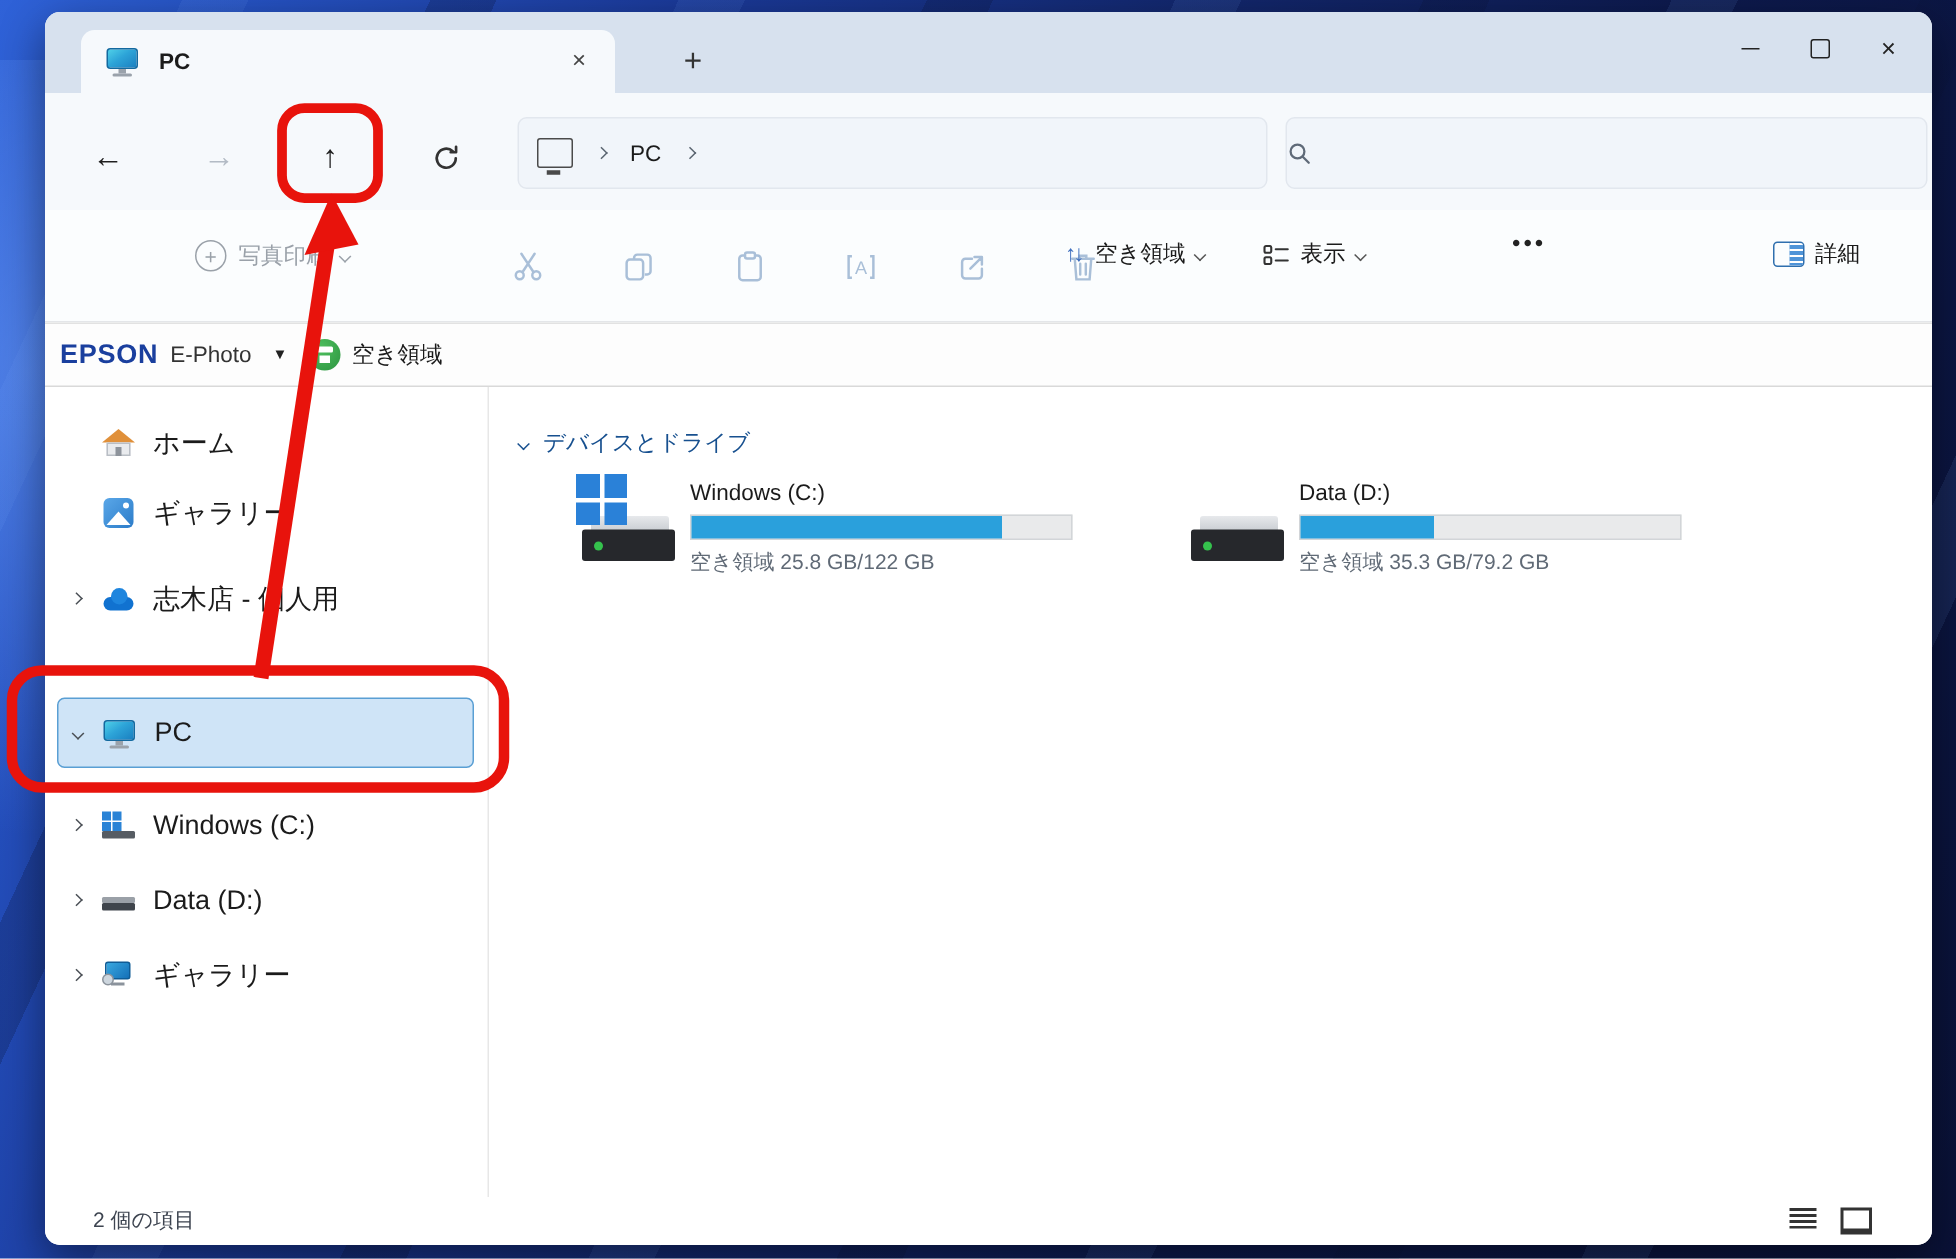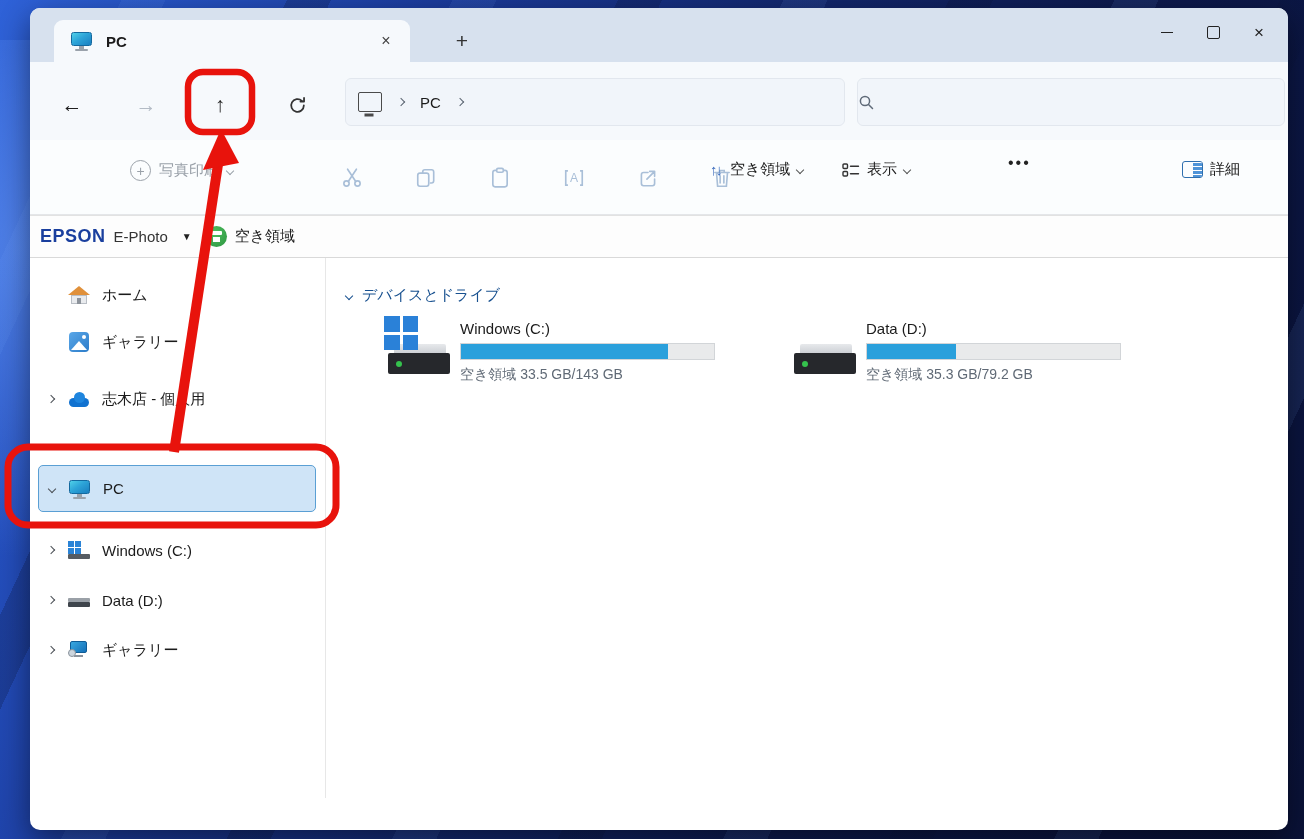--- a/index.html
+++ b/index.html
@@ -87,21 +87,21 @@
   .ep-print-ico:before{content:"";position:absolute;left:5px;top:5px;width:11px;height:4px;background:#fff;border-radius:1px;}
   .ep-print-ico:after{content:"";position:absolute;left:7px;top:11px;width:7px;height:5px;background:#fff;}
   .ep-print-lbl{font-size:15px;color:#1b1b1b;margin-left:8px;}
 
   
   .bodyarea{position:absolute;left:0;top:250px;width:100%;height:540px;background:#fff;}
   .sidebar{position:absolute;left:0;top:0;width:296px;height:100%;border-right:1px solid #e7e7e7;box-sizing:border-box;}
   .srow{position:absolute;left:8px;width:278px;height:48px;display:flex;align-items:center;border-radius:5px;}
   .srow .cvc{width:26px;display:flex;justify-content:center;color:#4a4f55;}
   .srow .icn{width:30px;display:flex;justify-content:center;align-items:center;}
-  .srow .lbl{font-size:15px;color:#1b1b1b;margin-left:8px;white-space:nowrap;}
+  .srow .lbl{font-size:18px;color:#1b1b1b;margin-left:8px;white-space:nowrap;}
   .srow.sel{background:#cfe4f7;border:1px solid #5a9fd4;box-sizing:border-box;}
   .sdiv{position:absolute;left:12px;top:187px;width:256px;height:1px;background:#e4e4e4;}
 
   
   .i-home{position:relative;width:22px;height:19px;}
   .i-home .roof{position:absolute;left:0;top:0;width:0;height:0;border-left:11px solid transparent;border-right:11px solid transparent;border-bottom:9px solid #e0903a;}
   .i-home .bod{position:absolute;left:3px;top:9px;width:16px;height:9px;background:#e9ebee;border:1px solid #b9bec5;box-sizing:border-box;}
   .i-home .door{position:absolute;left:9px;top:12px;width:4px;height:6px;background:#8d939b;}
   .i-gal{width:20px;height:20px;border-radius:4px;background:linear-gradient(135deg,#5aa7e8,#2c7cc9);position:relative;overflow:hidden;}
   .i-gal:after{content:"";position:absolute;left:2px;bottom:2px;border-left:8px solid transparent;border-right:8px solid transparent;border-bottom:9px solid #fff;}
@@ -380,41 +380,48 @@
               <b></b>
               <b></b>
               <b></b>
             </span>
         </div>
         <div class="dinfo">
           <div class="dname">Windows (C:)</div>
           <div class="dbar">
             <div class="dfill" style="width: 82%;"></div>
           </div>
-          <div class="dfree">空き領域 33.5 GB/143 GB</div>
+          <div class="dfree">空き領域 25.8 GB/122 GB</div>
         </div>
       </div>
 
       <div class="tile t2">
         <div class="dicon">
           <span class="top"></span>
             <span class="front"></span>
             <span class="led"></span>
         </div>
         <div class="dinfo">
           <div class="dname">Data (D:)</div>
           <div class="dbar">
             <div class="dfill" style="width: 35%;"></div>
           </div>
           <div class="dfree">空き領域 35.3 GB/79.2 GB</div>
         </div>
       </div>
     </div>
   </div>
 
+  <div class="statusbar">
+    <span class="st-count">2 個の項目</span>
+    <span class="st-icons">
+      <span class="i-list"></span>
+      <span class="i-thumb"></span>
+    </span>
+  </div>
 </div>
 
 <svg class="annot" width="1304" height="839" viewBox="0 0 1304 839">
   <rect x="188" y="72" width="64" height="60" rx="15" fill="none" stroke="#e8130c" stroke-width="6.5"></rect>
   <rect x="8" y="447" width="328" height="78" rx="20" fill="none" stroke="#e8130c" stroke-width="7"></rect>
   <line x1="174" y1="452" x2="219" y2="158" stroke="#e8130c" stroke-width="10"></line>
   <polygon points="203,170 239,163 221,129" fill="#e8130c"></polygon>
 </svg>
 
 </body></html>

